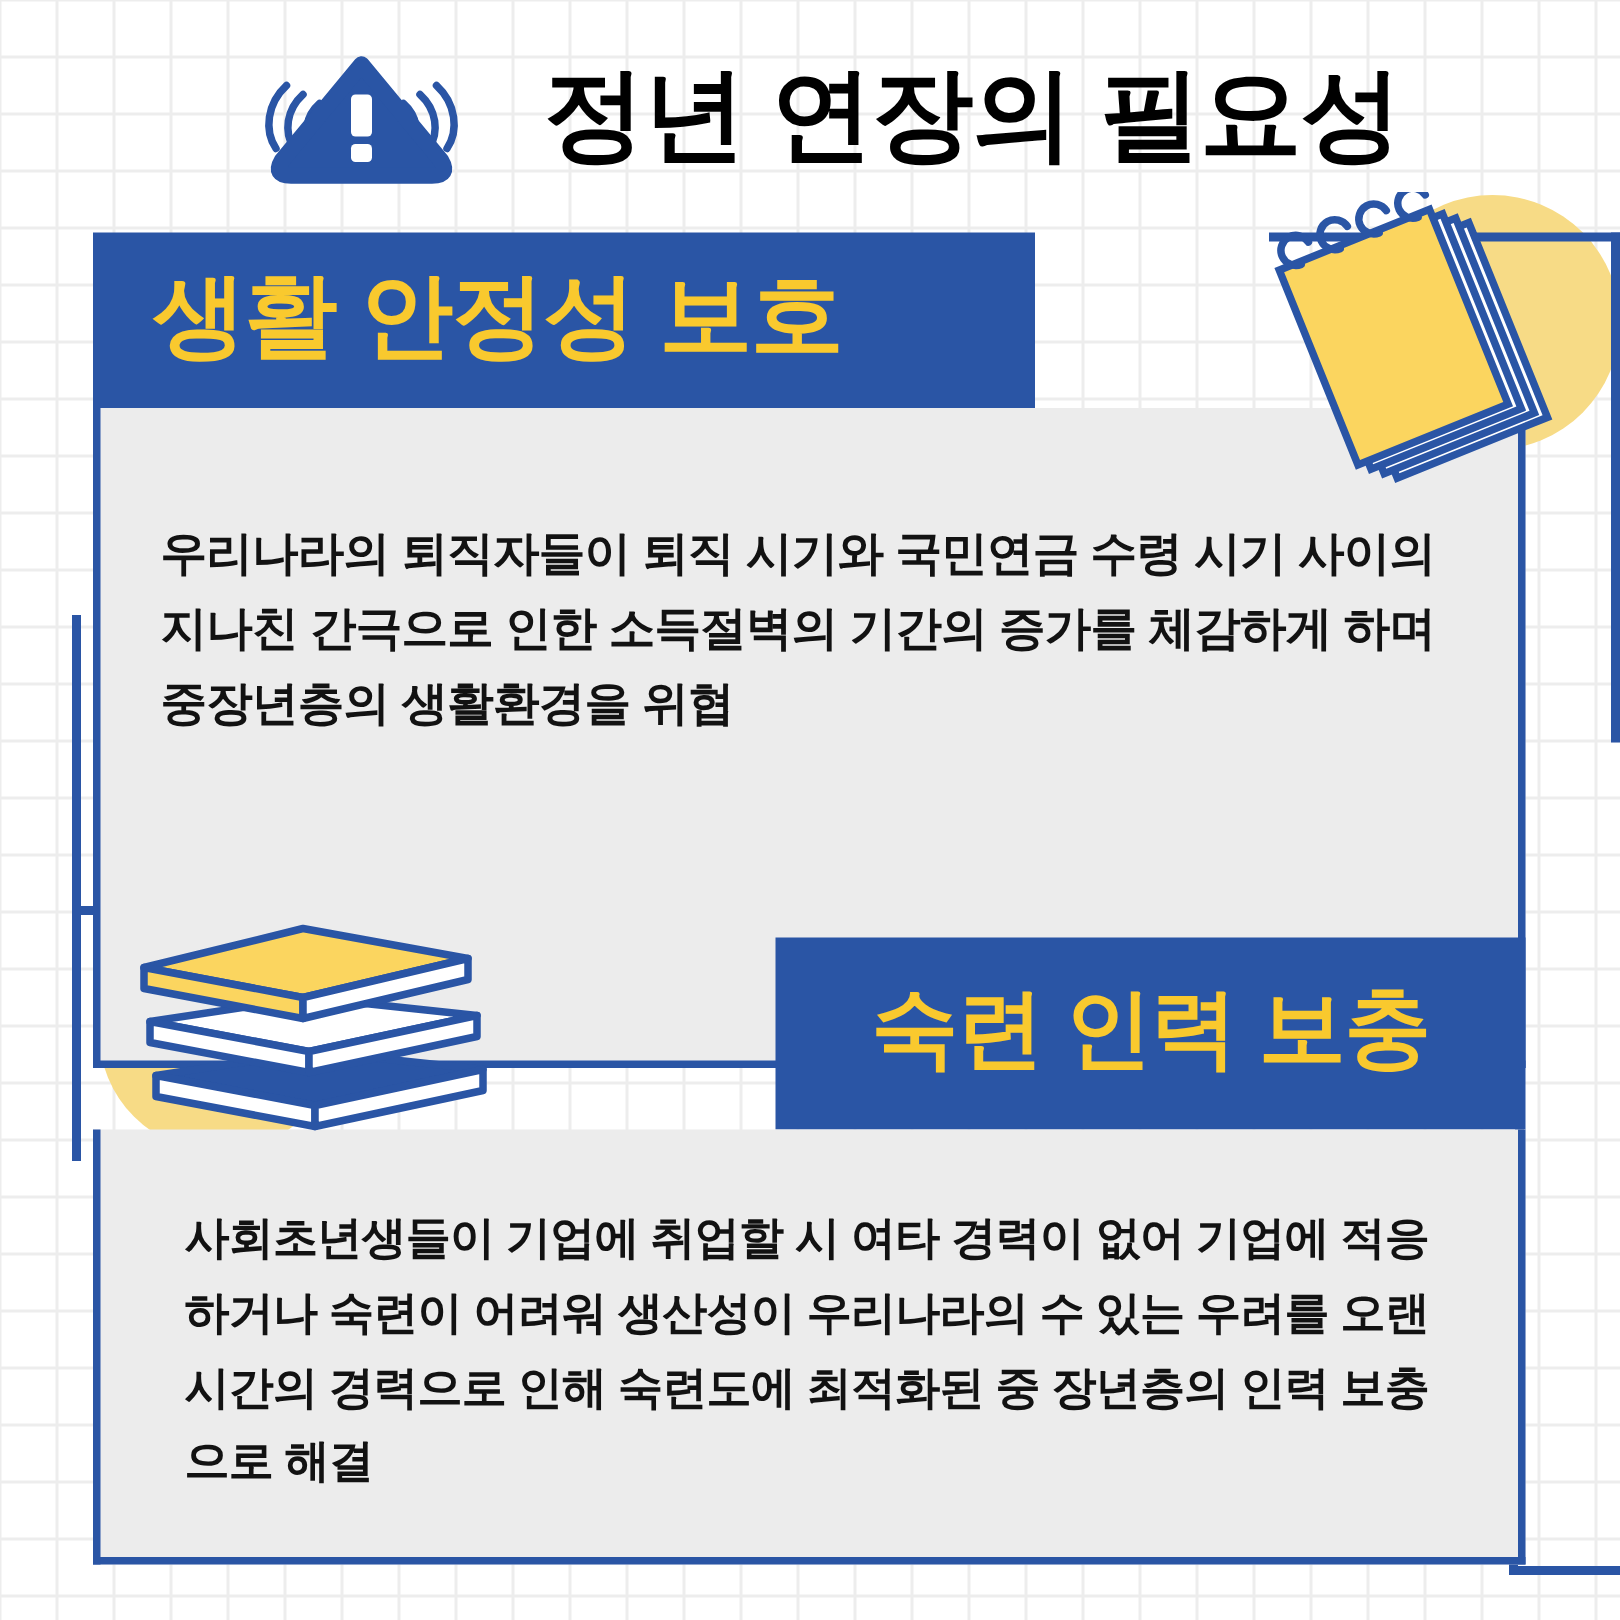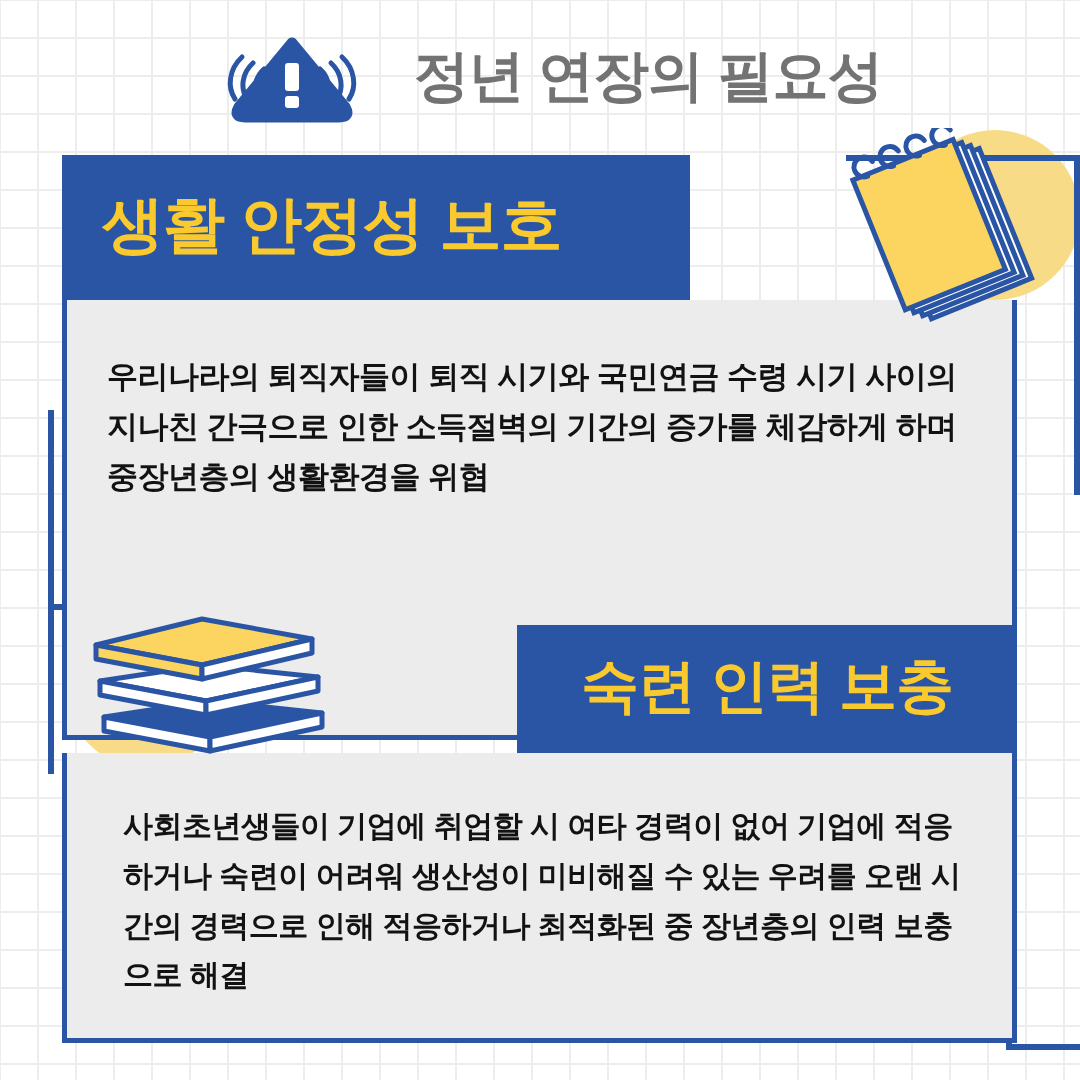--- a/index.html
+++ b/index.html
@@ -23,21 +23,21 @@
   }
 
   
   #header{
     position:absolute; left:0; top:24px; width:1080px; height:110px;
     display:flex; align-items:center; justify-content:center; gap:26px;
     z-index:6;
   }
   #warn-icon{ width:190px; height:100px; flex:0 0 auto; }
   #page-title{
-    font-size:56px; font-weight:bold; color:#737373;
+    font-size:68px; font-weight:bold; color:#000000;
     letter-spacing:-1px; line-height:1; white-space:nowrap;
     padding-bottom:6px;
   }
 
   
   .bracket{ position:absolute; z-index:2; }
   #bracket-top-right{
     left:846px; top:155px; width:234px; height:340px;
     border-top:6px solid #2a55a5; border-right:6px solid #2a55a5;
     z-index:2;
@@ -85,22 +85,22 @@
     border:5px solid #2a55a5;
     border-top:none;
   }
   .card-body p{
     font-size:31px; font-weight:bold; color:#121212;
     line-height:1.62; letter-spacing:-0.5px;
   }
 
   
   #card-life{ left:62px; top:155px; width:955px; }
-  #card-life .card-head{ width:628px; height:145px;padding-left:40px; }
-  #card-life .card-body{ width:955px; height:440px; padding:52px 40px 0 40px; }
+  #card-life .card-head{ width:628px; height:117px;padding-left:40px; }
+  #card-life .card-body{ width:955px; height:440px; padding:72px 40px 0 40px; }
 
   
   #card-skill{ left:62px; top:625px; width:955px; }
   #card-skill .card-head{
     width:500px; height:128px; margin-left:455px; justify-content:center;text-align:center;
   }
   #card-skill .card-head-text{ font-size:58px; }
   #card-skill .card-body{ width:955px; height:290px; padding:48px 40px 0 56px; }
   #card-skill .card-body p{ font-size:30px; line-height:1.66; }
 
@@ -163,21 +163,21 @@
       <path d="M136 20 a10 10 0 1 1 10 -12"></path>
     </g>
   </g>
 </svg>
 
 <div class="card" id="card-skill">
   <div class="card-head">
     <span class="card-head-text">숙련 인력 보충</span>
   </div>
   <div class="card-body">
-    <p>사회초년생들이 기업에 취업할 시 여타 경력이 없어 기업에 적응하거나 숙련이 어려워 생산성이 미비해질 수 있는 우려를 오랜 시간의 경력으로 인해 적응하거나 최적화된 중 장년층의 인력 보충으로 해결</p>
+    <p>사회초년생들이 기업에 취업할 시 여타 경력이 없어 기업에 적응하거나 숙련이 어려워 생산성이 우리나라의 수 있는 우려를 오랜 시간의 경력으로 인해 숙련도에 최적화된 중 장년층의 인력 보충으로 해결</p>
   </div>
 </div>
 
 <svg id="books-illustration" viewBox="0 0 280 165">
 
   <path d="M44 112 L150 96 L262 108 L150 132 Z" fill="#2a55a5" stroke="#2a55a5" stroke-width="5" stroke-linejoin="round"></path>
   <path d="M44 112 L150 132 L150 146 L44 126 Z" fill="#ffffff" stroke="#2a55a5" stroke-width="5" stroke-linejoin="round"></path>
   <path d="M150 132 L262 108 L262 122 L150 146 Z" fill="#ffffff" stroke="#2a55a5" stroke-width="5" stroke-linejoin="round"></path>
 
   <path d="M40 76 L146 60 L258 72 L146 96 Z" fill="#ffffff" stroke="#2a55a5" stroke-width="5" stroke-linejoin="round"></path>

